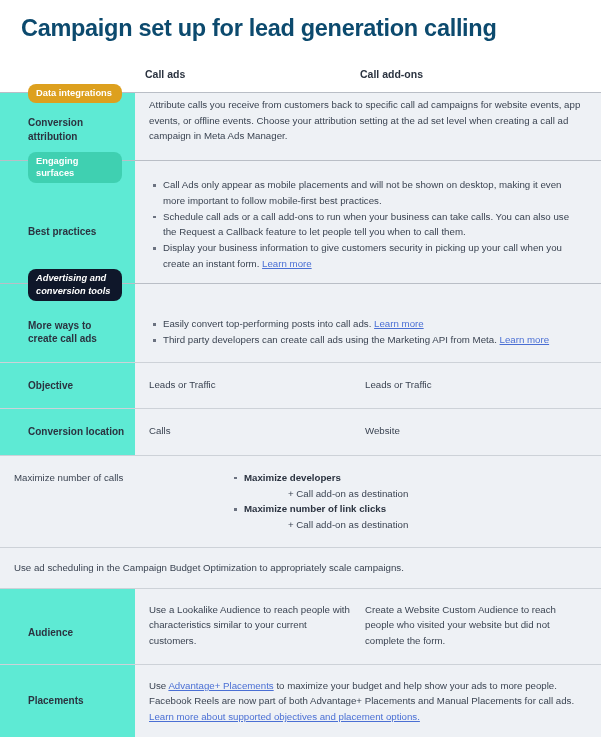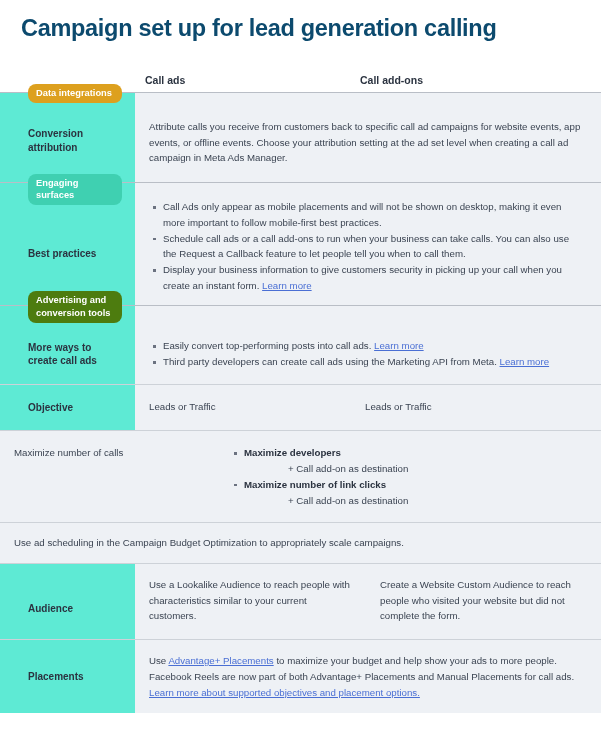--- a/index.html
+++ b/index.html
@@ -34,21 +34,21 @@
     width: 601px;
   }
 
   
   .col-head {
     position: relative;
     height: 29px;
   }
   .col-head .ch {
     position: absolute;
-    top: 11px;
+    top: 5px;
     font-size: 10.5px;
     font-weight: bold;
     color: #2b3340;
   }
   .ch.c1 { left: 145px; }
   .ch.c2 { left: 360px; }
 
   
   .row {
     position: relative;
@@ -169,21 +169,21 @@
     <div class="ch c1">Call ads</div>
     <div class="ch c2">Call add-ons</div>
   </div>
 
   <div class="row">
     <div class="badge" style="background:#dda01e;">Data integrations</div>
     <div class="label-cell" style="padding-top:20px;padding-bottom:14px;">
       <div class="lbl">Conversion</div>
       <div class="lbl">attribution</div>
     </div>
-    <div class="content-cell" style="padding-top:26px;padding-bottom:16px;">
+    <div class="content-cell" style="padding-top:4px;padding-bottom:16px;">
       <div class="inner">
         <p class="ptext">Attribute calls you receive from customers back to specific call ad campaigns for website events, app events, or offline events. Choose your attribution setting at the ad set level when creating a call ad campaign in Meta Ads Manager.</p>
       </div>
     </div>
   </div>
 
   <div class="row">
     <div class="badge" style="background:#3fd0b1;">Engaging surfaces</div>
     <div class="label-cell" style="padding-top:18px;">
       <div class="lbl">Best practices</div>
@@ -193,21 +193,21 @@
         <ul class="bullets">
           <li>Call Ads only appear as mobile placements and will not be shown on desktop, making it even more important to follow mobile-first best practices.</li>
           <li>Schedule call ads or a call add-ons to run when your business can take calls. You can also use the Request a Callback feature to let people tell you when to call them.</li>
           <li><span>Display your business information to give customers security in picking up your call when you create an instant form.</span> <span class="lnk">Learn more</span></li>
         </ul>
       </div>
     </div>
   </div>
 
   <div class="row">
-    <div class="badge two-line" style="background:#4d7c0f;">
+    <div class="badge two-line" style="background:#0f172a;font-style:italic;">
       <span>Advertising and</span><br>
       <span>conversion tools</span>
     </div>
     <div class="label-cell" style="padding-top:30px;padding-bottom:12px;">
       <div class="lbl">More ways to</div>
       <div class="lbl">create call ads</div>
     </div>
     <div class="content-cell" style="padding-top:32px;padding-bottom:14px;">
       <div class="inner">
         <ul class="bullets">
@@ -225,20 +225,33 @@
     <div class="content-cell two-col" style="padding-top:14px;padding-bottom:14px;">
       <div class="c-left">
         <p class="ptext">Leads or Traffic</p>
       </div>
       <div class="c-right">
         <p class="ptext">Leads or Traffic</p>
       </div>
     </div>
   </div>
 
+  <div class="row thin">
+    <div class="label-cell" style="padding-top:16px;padding-bottom:16px;">
+      <div class="lbl">Conversion location</div>
+    </div>
+    <div class="content-cell two-col" style="padding-top:14px;padding-bottom:14px;">
+      <div class="c-left">
+        <p class="ptext">Calls</p>
+      </div>
+      <div class="c-right">
+        <p class="ptext">Website</p>
+      </div>
+    </div>
+  </div>
 
   <div class="row thin">
     <div class="content-cell two-col" style="padding-top:14px;padding-bottom:14px;">
       <div class="c-left">
         <p class="ptext">Maximize number of calls</p>
       </div>
       <div class="c-right">
         <ul class="bullets">
           <li class="bold-item">
             <span>Maximize developers</span>
@@ -258,21 +271,21 @@
       <div class="inner">
         <p class="ptext">Use ad scheduling in the Campaign Budget Optimization to appropriately scale campaigns.</p>
       </div>
     </div>
   </div>
 
   <div class="row thin">
     <div class="label-cell" style="padding-top:14px;">
       <div class="lbl">Audience</div>
     </div>
-    <div class="content-cell two-col" style="padding-top:13px;padding-bottom:15px;gap:15px;">
+    <div class="content-cell two-col" style="padding-top:13px;padding-bottom:15px;">
       <div class="c-left">
         <p class="ptext">Use a Lookalike Audience to reach people with characteristics similar to your current customers.</p>
       </div>
       <div class="c-right">
         <p class="ptext">Create a Website Custom Audience to reach people who visited your website but did not complete the form.</p>
       </div>
     </div>
   </div>
 
   <div class="row thin">

